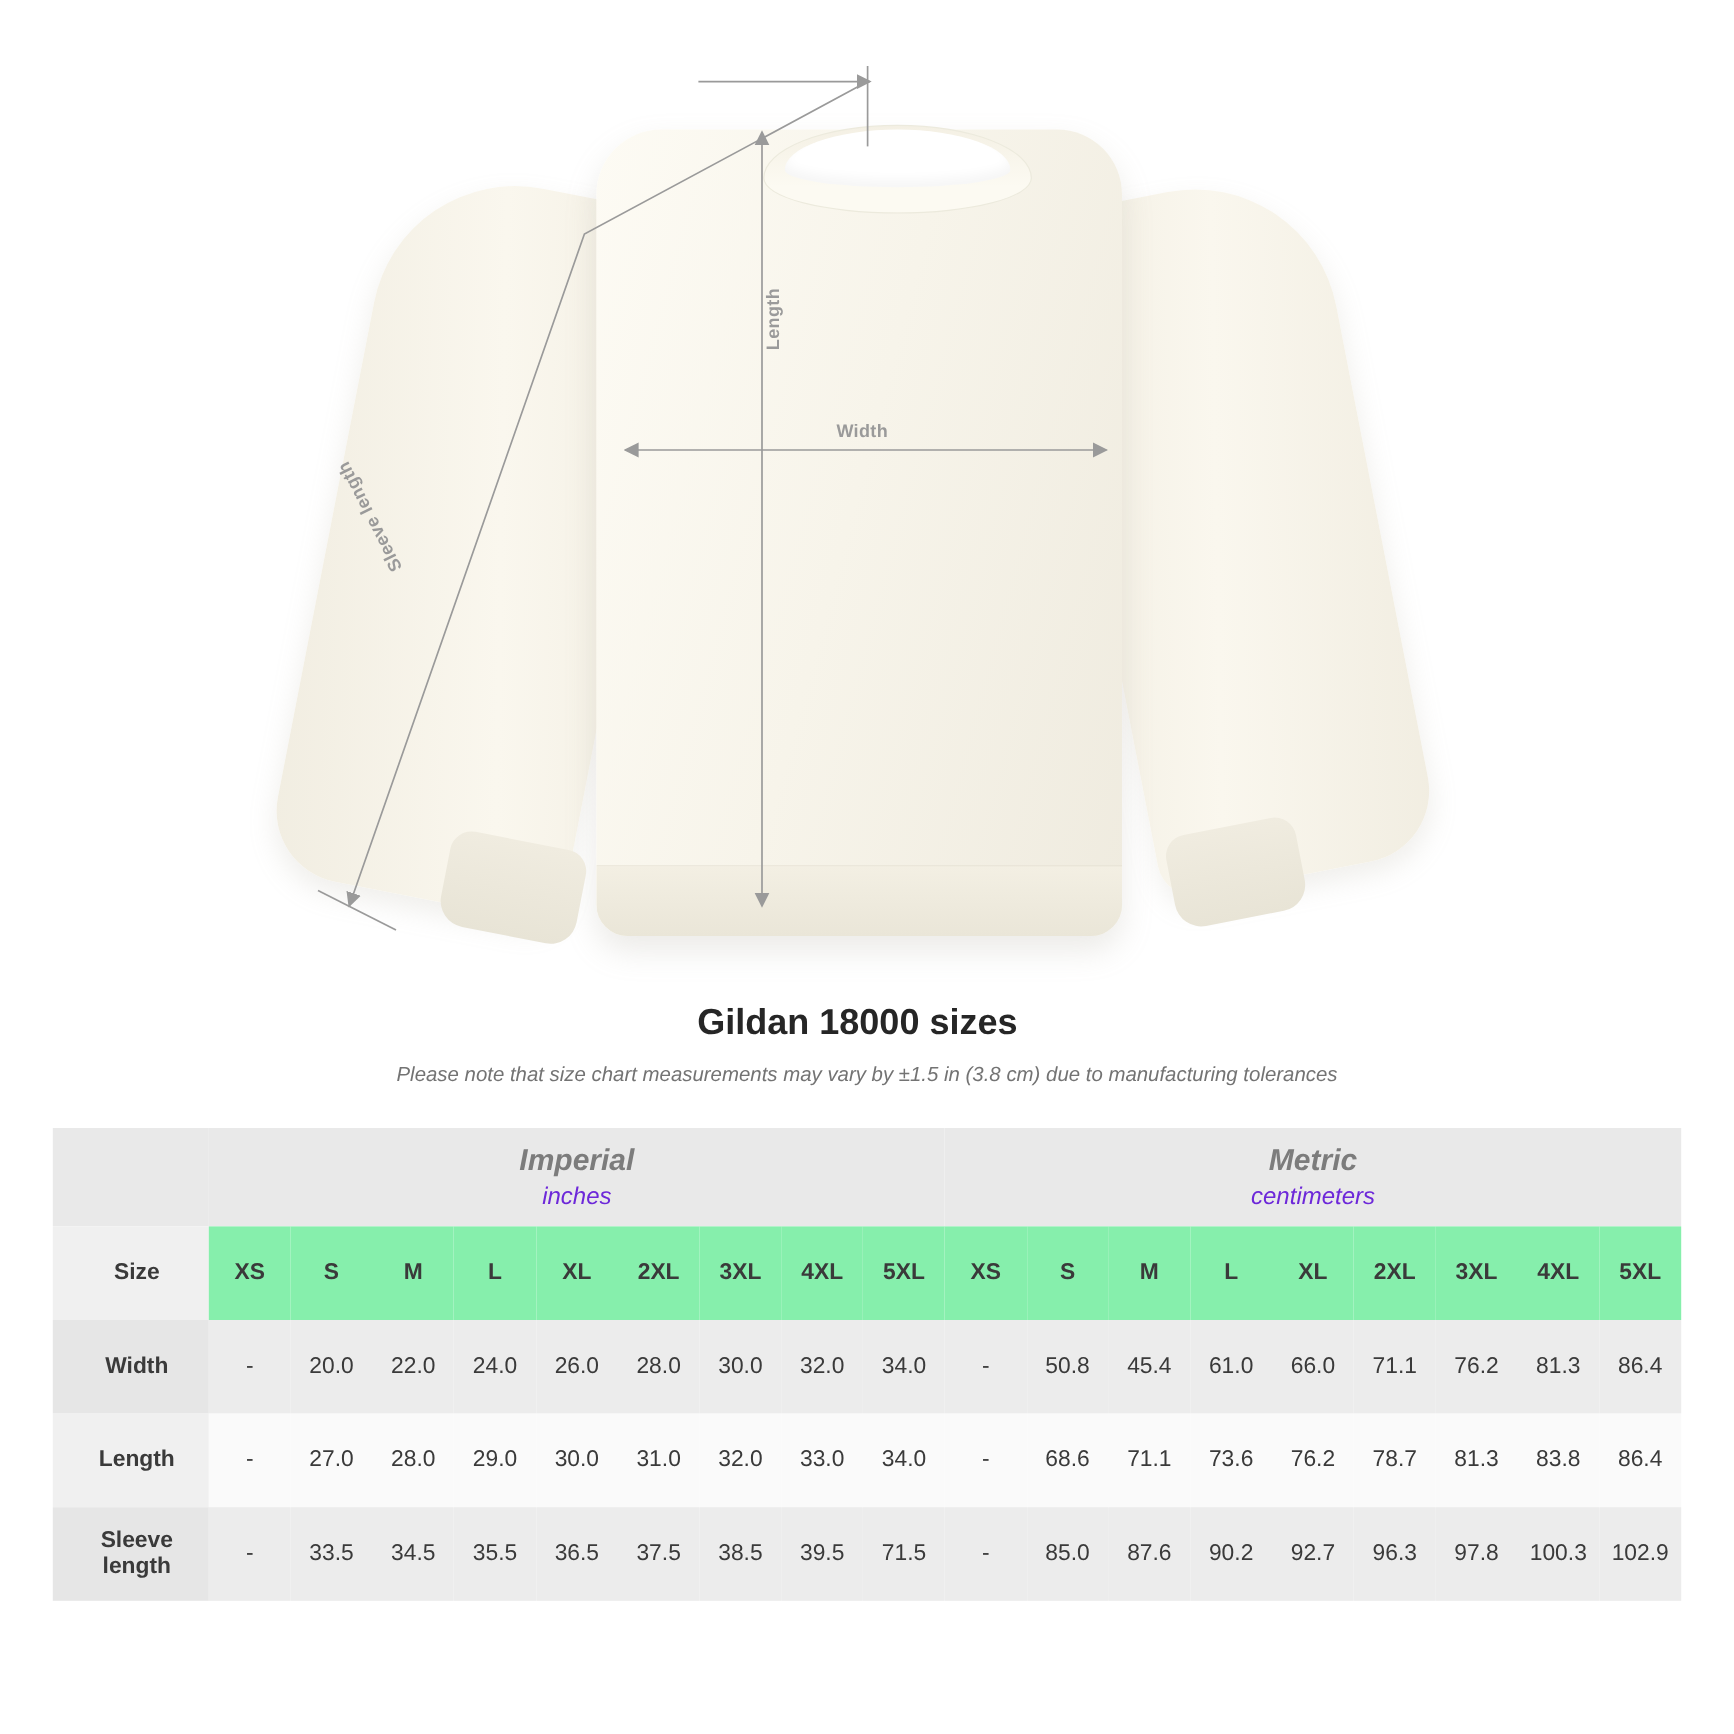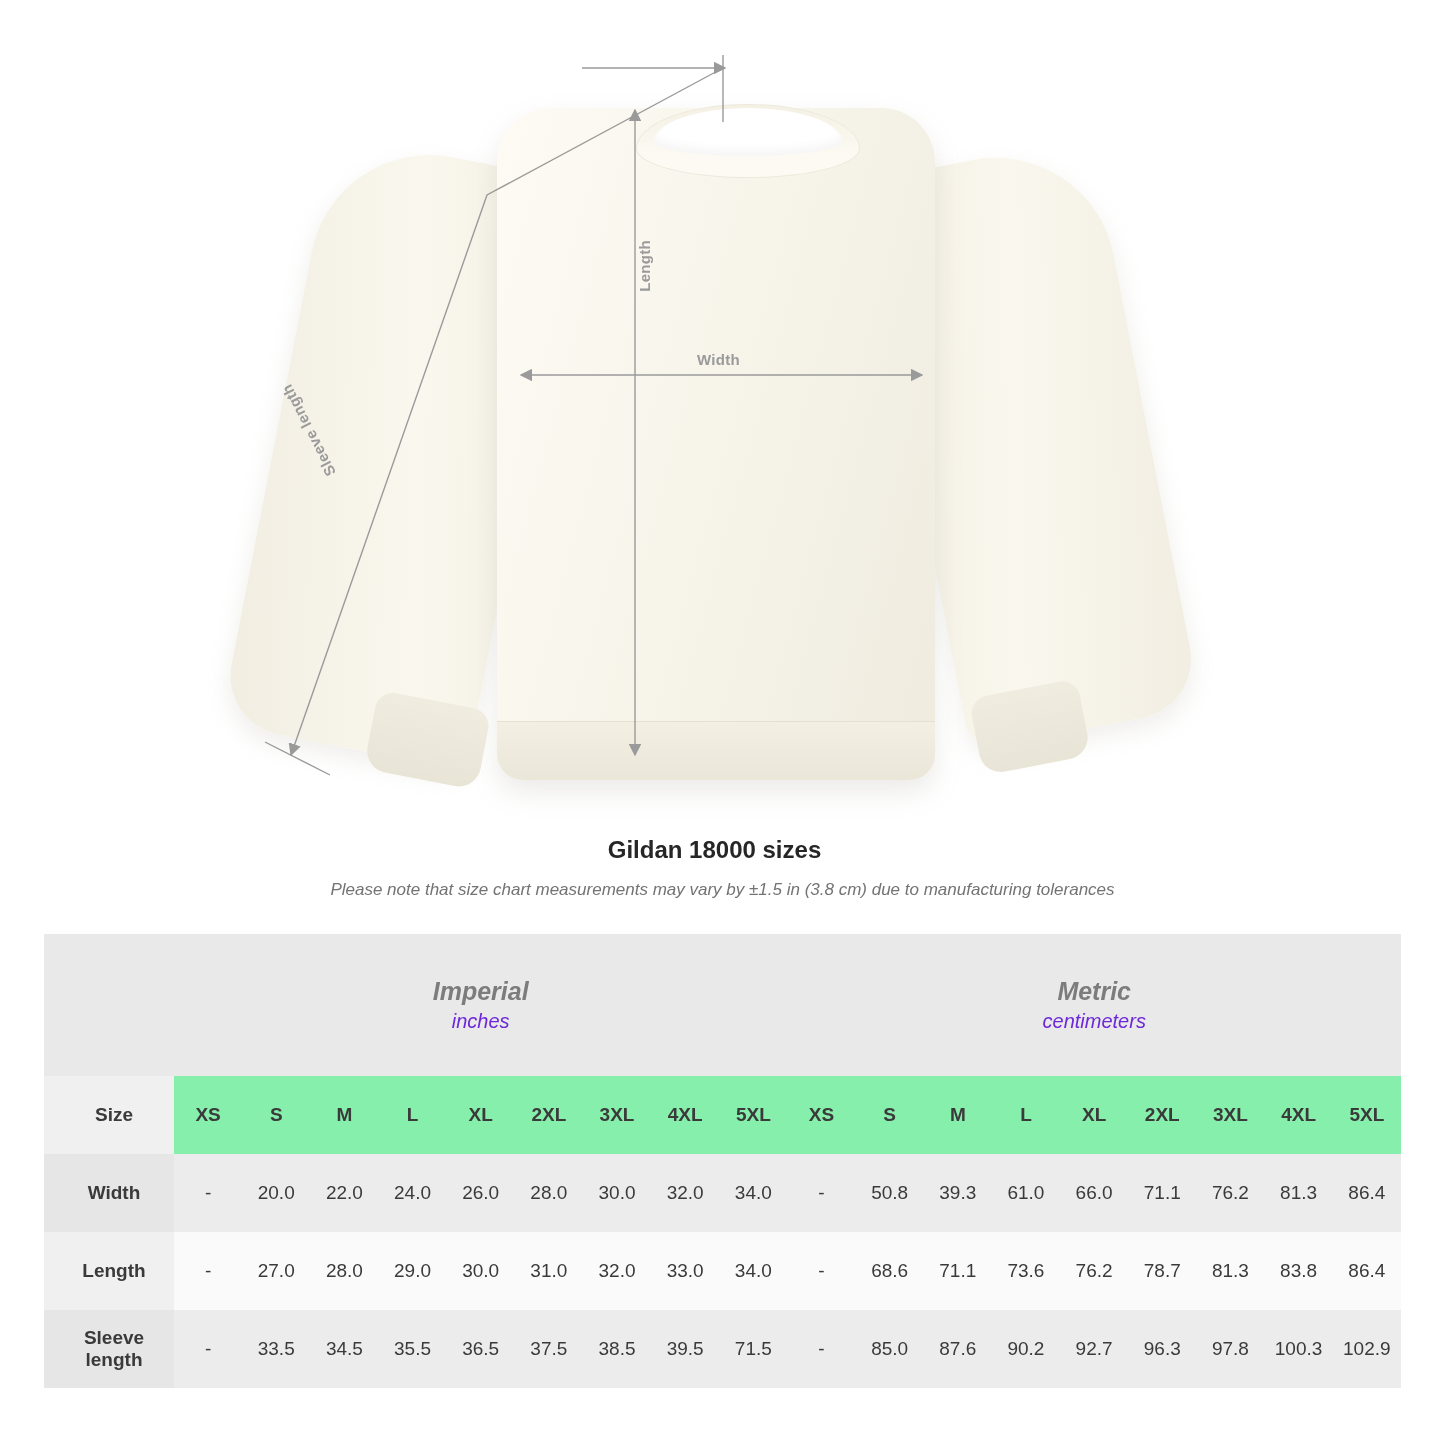--- a/index.html
+++ b/index.html
@@ -116,21 +116,21 @@
   .m-label.sleeve {
     left: 300px; top: 380px;
     writing-mode: vertical-rl;
     transform: rotate(180deg) rotate(-27deg);
     transform-origin: center;
   }
 
   
   .title {
     text-align: center;
-    font-size: 24px;
+    font-size: 30px;
     font-weight: bold;
     color: #262626;
     margin: 6px 16px 0 0;
   }
   .subtitle {
     text-align: center;
     font-size: 17px;
     font-style: italic;
     color: #737373;
     margin: 16px 0 0 0;
@@ -141,21 +141,21 @@
     margin: 34px 44px 0 44px;
     width: 1357px;
   }
   table {
     border-collapse: collapse;
     width: 100%;
     table-layout: fixed;
   }
   .unit-head td {
     background: #e9e9e9;
-    height: 142px;
+    height: 82px;
     vertical-align: middle;
     text-align: center;
   }
   .unit-name {
     font-size: 25px;
     font-style: italic;
     font-weight: bold;
     color: #7c7c7c;
   }
   .unit-sub {
@@ -274,21 +274,21 @@
         <td>20.0</td>
         <td>22.0</td>
         <td>24.0</td>
         <td>26.0</td>
         <td>28.0</td>
         <td>30.0</td>
         <td>32.0</td>
         <td>34.0</td>
         <td>-</td>
         <td>50.8</td>
-        <td>39.3</td>
+        <td>45.4</td>
         <td>61.0</td>
         <td>66.0</td>
         <td>71.1</td>
         <td>76.2</td>
         <td>81.3</td>
         <td>86.4</td>
       </tr>
 
       <tr class="r-odd">
         <td class="row-head">Length</td>

